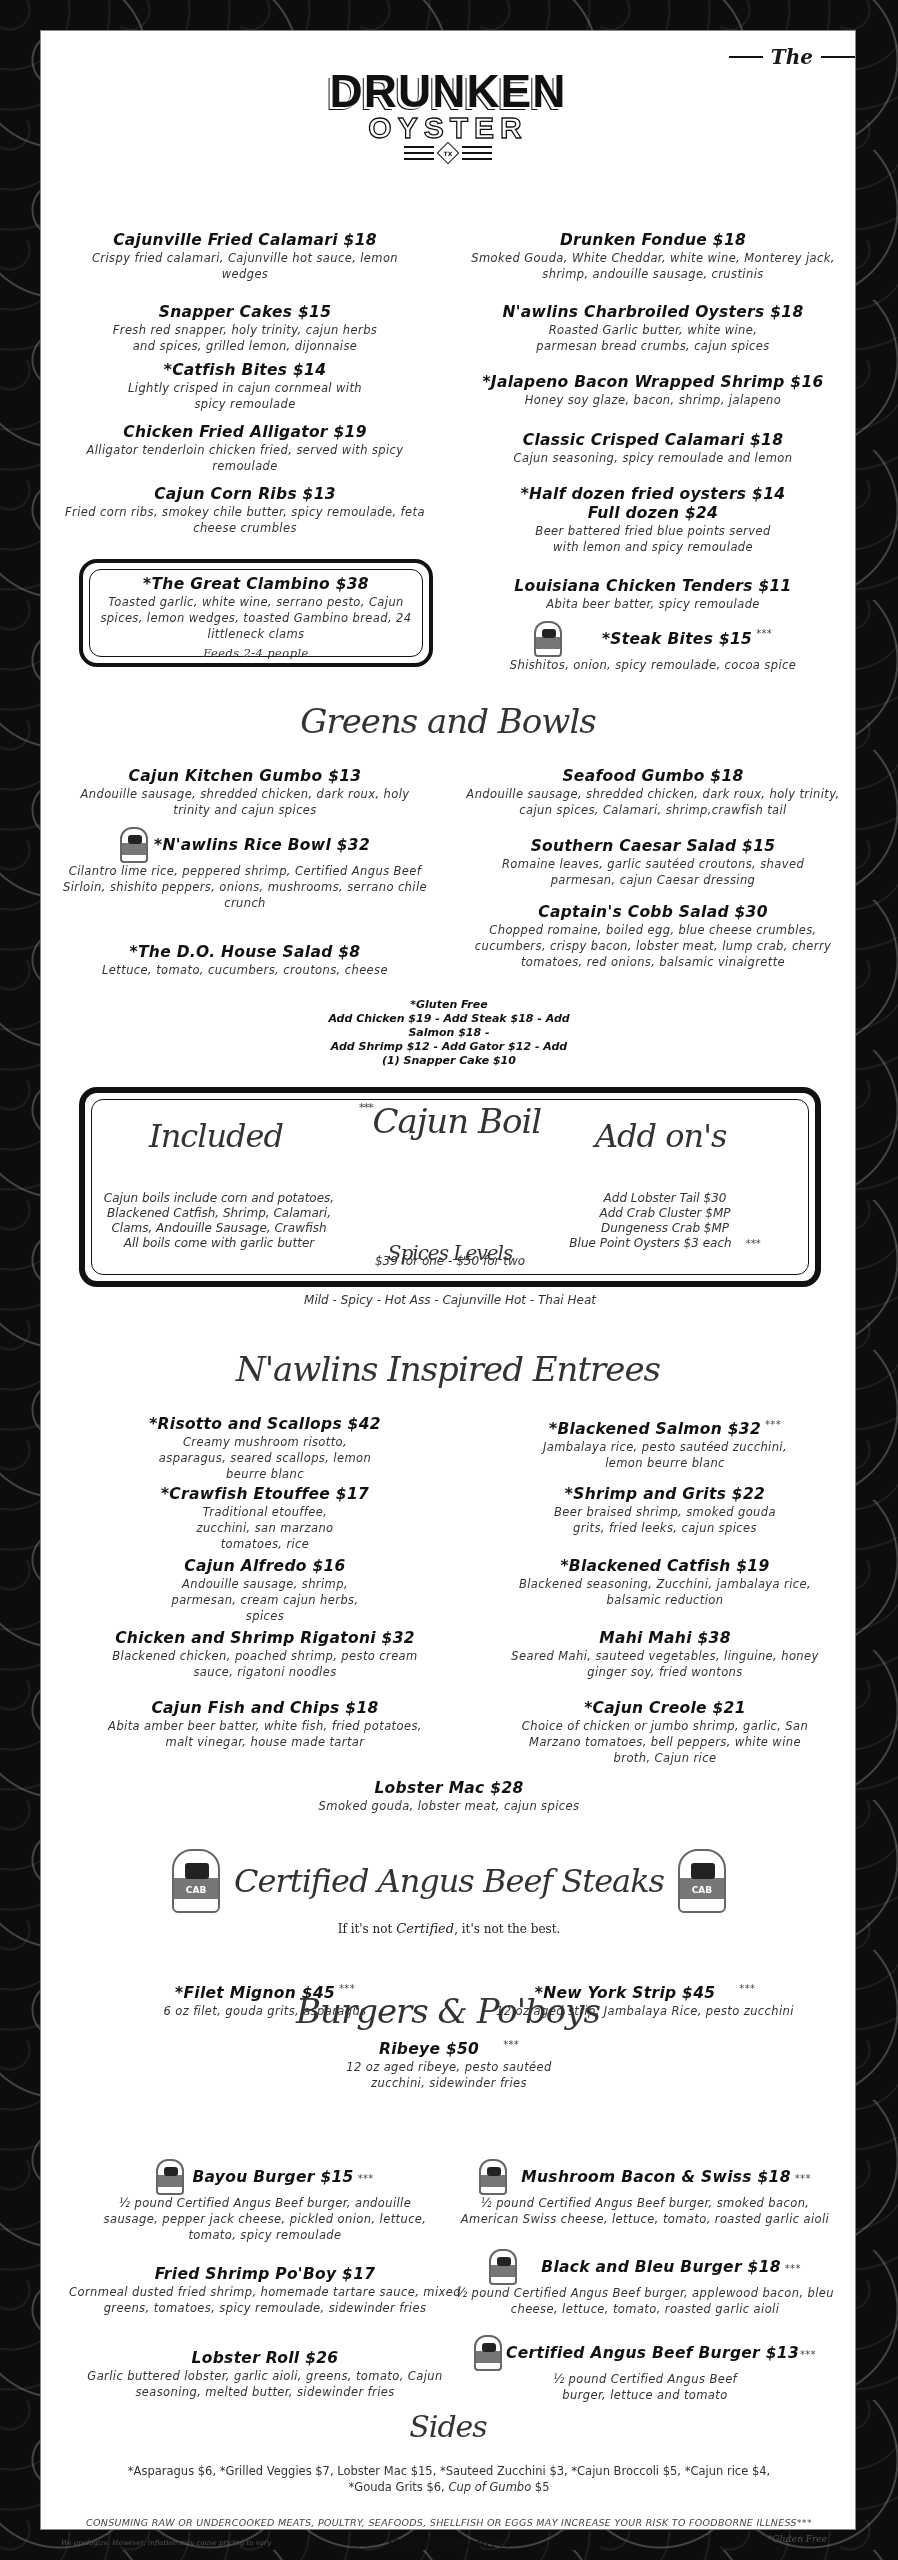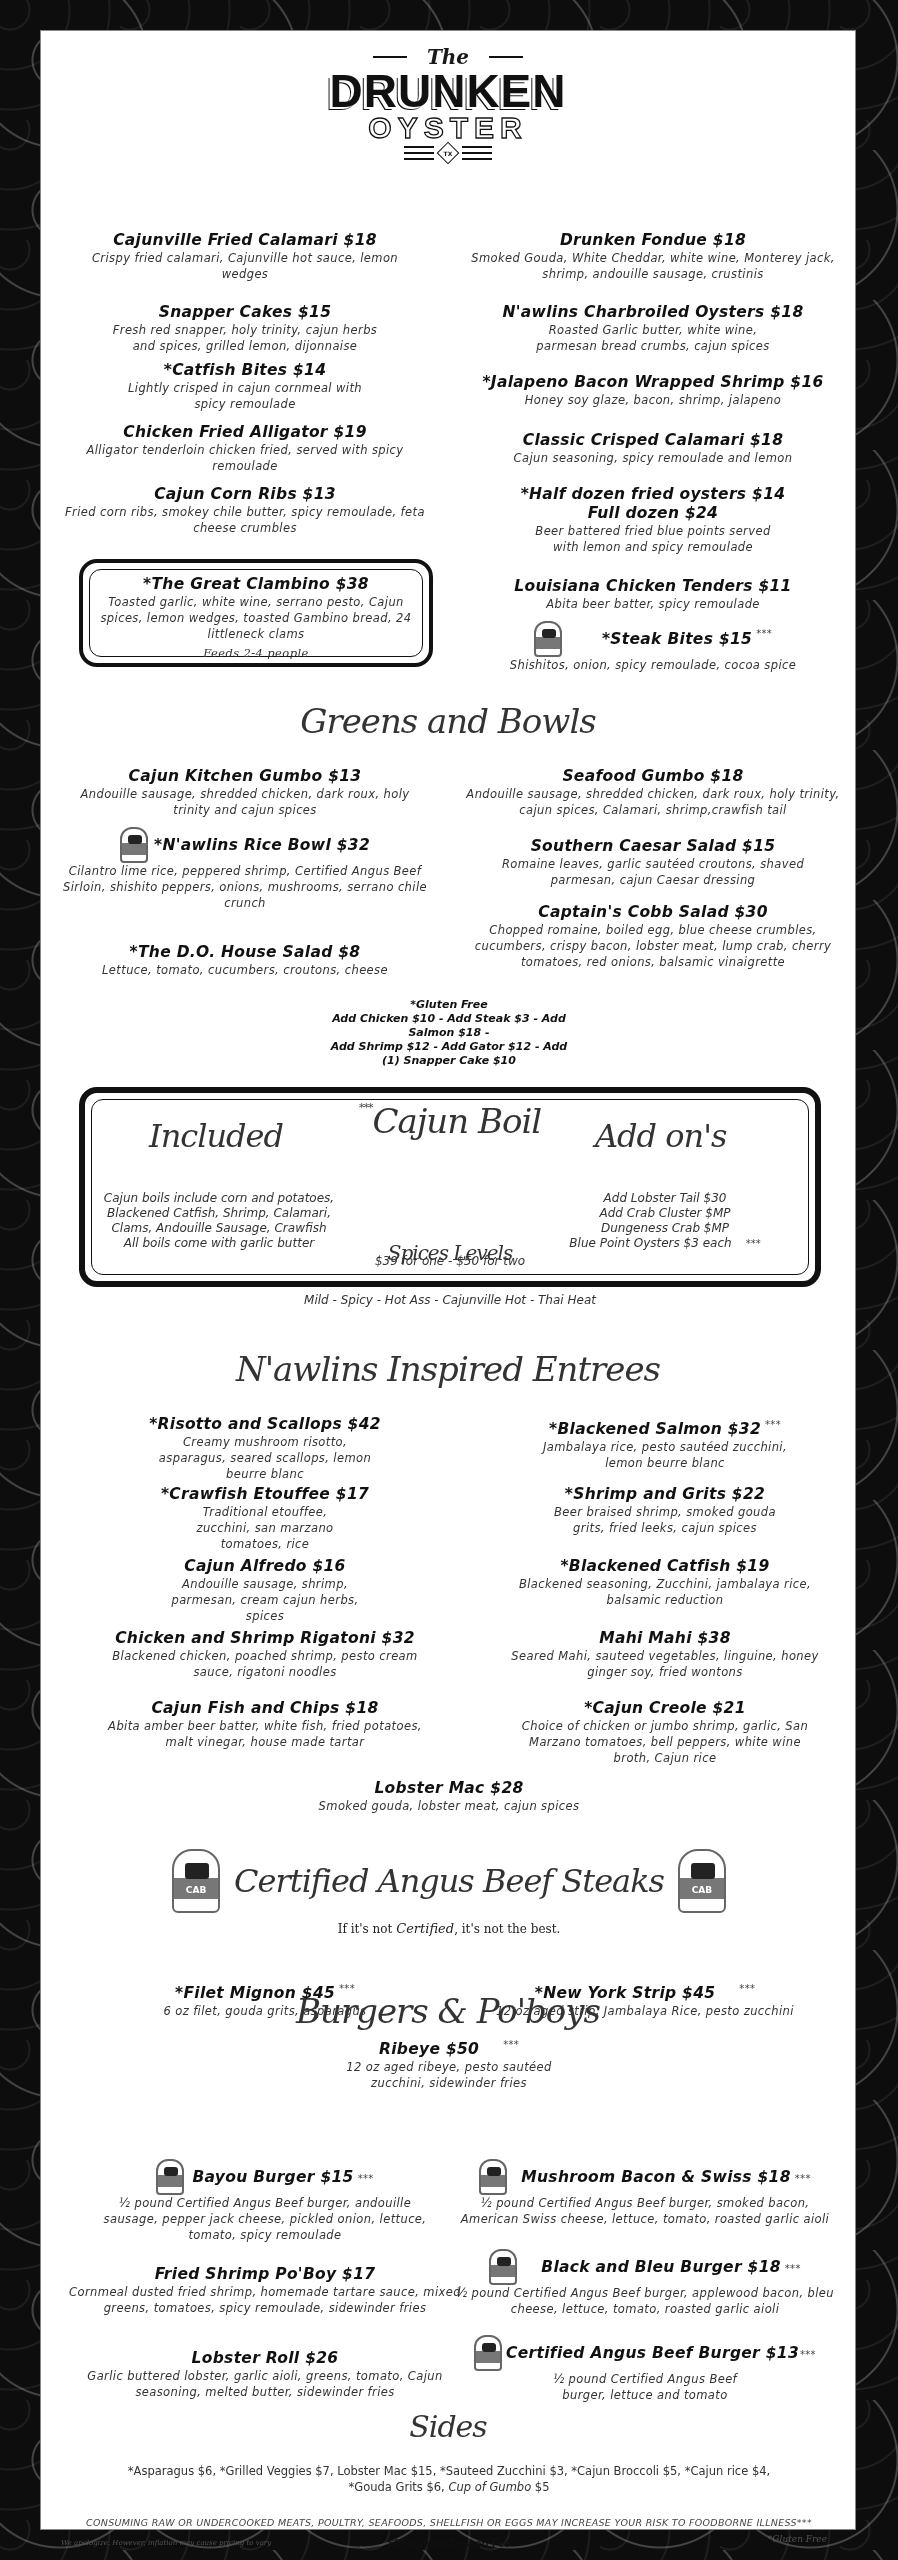--- a/index.html
+++ b/index.html
@@ -31,21 +31,21 @@
   .script {
     font-family: "DejaVu Serif", serif;
     font-style: italic;
     font-weight: normal;
     color: #333;
     text-align: center;
     letter-spacing: -1px;
   }
   
   .logo { position: absolute; left: 0; right: 0; top: 14px; text-align: center; }
-  .logo-the { font-family: "DejaVu Serif", serif; font-style: italic; font-weight: bold; font-size: 20px; display: flex; justify-content: center; align-items: center; gap: 20px; }
+  .logo-the { font-family: "DejaVu Serif", serif; font-style: italic; font-weight: bold; font-size: 20px; display: flex; justify-content: flex-end; align-items: center; gap: 8px; }
   .logo-the .bar { width: 34px; height: 2px; background: #111; }
   .logo-drunken { font-family: "Liberation Sans", sans-serif; font-weight: 900; font-size: 46px; letter-spacing: 1px; line-height: 44px; color: #111; text-shadow: -3px 2px 0 #fff, -4px 3px 0 #111; }
   .logo-oyster { font-family: "Liberation Sans", sans-serif; font-weight: bold; font-size: 30px; letter-spacing: 6px; line-height: 30px; color: #fff; -webkit-text-stroke: 1.3px #111; }
   .logo-tx { display: flex; justify-content: center; align-items: center; gap: 6px; margin-top: 2px; }
   .logo-tx .lines { display: flex; flex-direction: column; gap: 4px; }
   .logo-tx .lines span { display: block; width: 30px; height: 2px; background: #111; }
   .logo-tx .diamond { width: 16px; height: 16px; border: 1.5px solid #111; transform: rotate(45deg); display: flex; align-items: center; justify-content: center; }
   .logo-tx .diamond span { transform: rotate(-45deg); font-size: 6px; font-weight: bold; }
 
   .section-title { position: absolute; left: 0; right: 0; font-size: 34px; }
@@ -226,21 +226,21 @@
     <div class="name">Southern Caesar Salad  $15</div>
     <div class="desc" style="padding:0 30px;">Romaine leaves, garlic sautéed croutons, shaved parmesan, cajun Caesar dressing</div>
   </div>
   <div class="item col-r" style="top:872px;">
     <div class="name">Captain's Cobb Salad $30</div>
     <div class="desc" style="padding:0 12px;">Chopped romaine, boiled egg, blue cheese crumbles, cucumbers, crispy bacon, lobster meat, lump crab, cherry tomatoes, red onions, balsamic vinaigrette</div>
   </div>
 
   <div class="addons" style="top:967px;">
     <div>*Gluten Free</div>
-    <div>Add Chicken $10 - Add Steak $3 - Add</div>
+    <div>Add Chicken $19 - Add Steak $18 - Add</div>
     <div>Salmon $18 -</div>
     <div>Add Shrimp $12 - Add Gator $12 - Add</div>
     <div>(1) Snapper Cake $10</div>
   </div>
 
   <div class="ticket" style="left:38px; top:1056px; width:742px; height:200px; border-width:6px;">
     <div class="boil-head script" style="left:64px; top:24px;">Included</div>
     <div class="boil-head script" style="left:270px; top:8px; font-size:34px;"><span class="stars" style="font-size:11px; vertical-align:top;">***</span><span>Cajun Boil</span></div>
     <div class="boil-head script" style="left:510px; top:24px;">Add on's</div>
 

